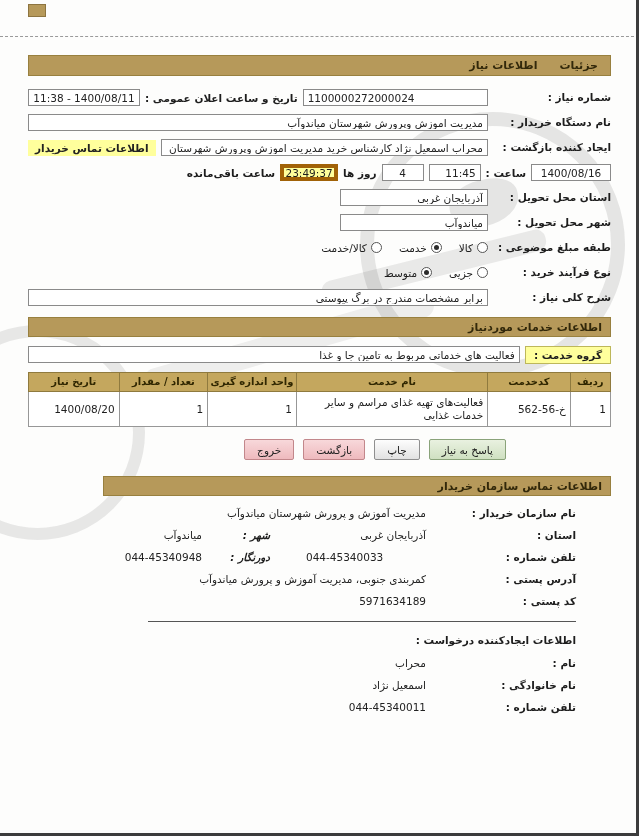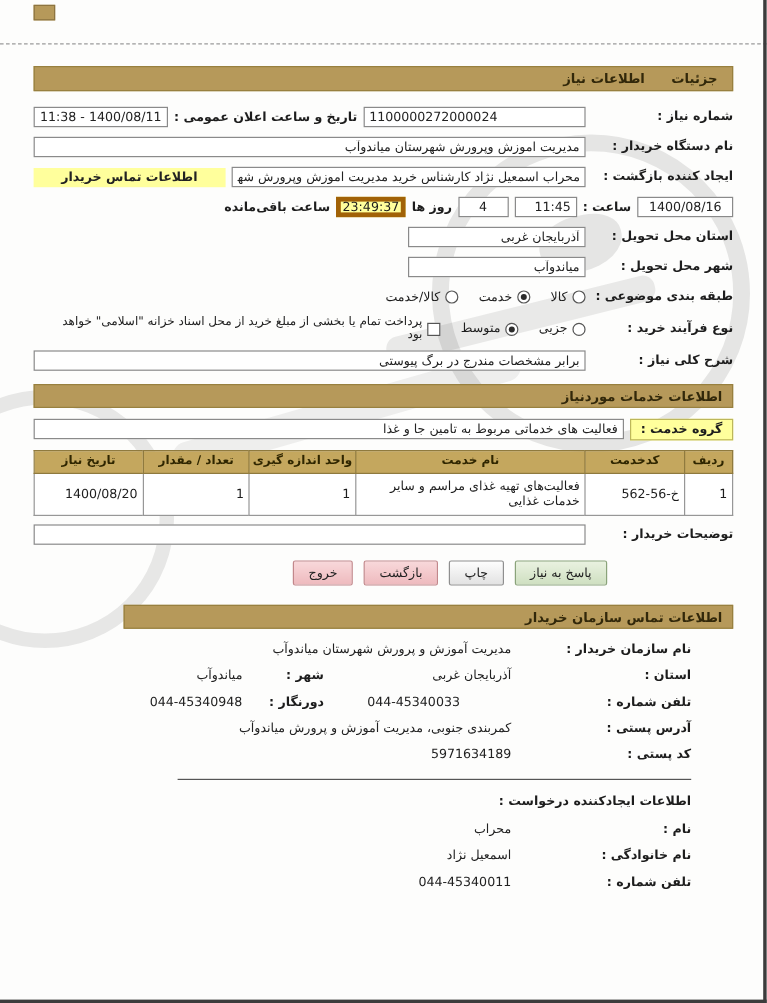--- a/index.html
+++ b/index.html
@@ -65,21 +65,21 @@
   .w-short { width: 148px; }
   .w-d { width: 80px; direction: ltr; text-align: center; }
   .w-t { width: 52px; direction: ltr; text-align: right; }
   .w-days { width: 42px; text-align: center; }
   .ybox {
     height: 17px; width: 58px; background: #ffff9c; border: 4px solid #a16207;
     display: inline-flex; align-items: center; justify-content: center;
     direction: ltr; flex: none;
   }
   .ylink {
-    background: #ffff9c; font-weight: bold; padding: 2px 23px;
+    background: #ffff9c; font-weight: bold; padding: 2px 7px;
     color: #222; flex: none; cursor: pointer;
   }
   .radio {
     width: 11px; height: 11px; border: 1px solid #555; border-radius: 50%;
     background: #fff; position: relative; flex: none;
   }
   .radio.on::after { content: ""; position: absolute; inset: 2px; background: #2b2b2b; border-radius: 50%; }
   .chk { width: 11px; height: 11px; border: 1px solid #555; background: #fff; flex: none; }
   .opt { display: flex; align-items: center; gap: 4px; margin-left: 12px; }
   .note { font-size: 10px; color: #222; }
@@ -113,21 +113,21 @@
     height: 21px; padding: 0 12px; border: 1px solid #8f8f8f; border-radius: 2px;
     background: linear-gradient(#fdfdfd, #e2e2e2); font-family: inherit;
     font-size: 10.5px; color: #222; cursor: pointer; white-space: nowrap;
   }
   .btn.green { background: linear-gradient(#e9f1e0, #cfe0c1); border-color: #8aa37a; }
   .btn.pink { background: linear-gradient(#f8d8da, #eebabe); border-color: #c2878b; }
 
   .contact { margin: 0 0 0 75px; }
   .crow { display: flex; align-items: center; margin: 5px 35px 5px 0; min-height: 17px; }
   .clbl { width: 150px; flex: none; font-weight: bold; }
-  .clbl2 { width: 68px; flex: none; font-weight: bold; margin-right: 36px; }
+  .clbl2 { width: 68px; flex: none; font-weight: bold; margin-right: 36px; font-style: italic; }
   .cval { color: #222; }
   .sep { border-top: 1px solid #555; margin: 12px 35px 12px 45px; }
   .ctitle { font-weight: bold; margin: 8px 35px 8px 0; }
 </style>
 </head>
 <body>
 
 <div class="frame"></div>
 <div class="chip"></div>
 <div class="dash"></div>
@@ -179,21 +179,21 @@
       <span class="lbl">استان محل تحویل :</span>
       <input class="inp w-short" readonly="" value="آذربایجان غربی" style="">
     </div>
 
     <div class="row">
       <span class="lbl">شهر محل تحویل :</span>
       <input class="inp w-short" readonly="" value="میاندوآب" style="">
     </div>
 
     <div class="row">
-      <span class="lbl">طبقه بندی موضوعی :</span>
+      <span class="lbl">طبقه مبلغ موضوعی :</span>
       <span class="opt">
         <span class="radio"></span>
         <span>کالا</span>
       </span>
       <span class="opt">
         <span class="radio on"></span>
         <span>خدمت</span>
       </span>
       <span class="opt">
         <span class="radio"></span>
@@ -203,24 +203,20 @@
 
     <div class="row">
       <span class="lbl">نوع فرآیند خرید :</span>
       <span class="opt">
         <span class="radio"></span>
         <span>جزیی</span>
       </span>
       <span class="opt">
         <span class="radio on"></span>
         <span>متوسط</span>
-      </span>
-      <span class="opt">
-        <span class="chk"></span>
-        <span class="note">پرداخت تمام یا بخشی از مبلغ خرید از محل اسناد خزانه "اسلامی" خواهد بود</span>
       </span>
     </div>
 
     <div class="row">
       <span class="lbl">شرح کلی نیاز :</span>
       <input class="inp w-wide" readonly="" value="برابر مشخصات مندرج در برگ پیوستی" style="">
     </div>
 
     <div class="secbar">
       <span>اطلاعات خدمات موردنیاز</span>
@@ -247,24 +243,20 @@
           <td>1</td>
           <td>خ-56-562</td>
           <td class="name">فعالیت‌های تهیه غذای مراسم و سایر خدمات غذایی</td>
           <td>1</td>
           <td>1</td>
           <td class="ltrv">1400/08/20</td>
         </tr>
       </tbody>
     </table>
 
-    <div class="row">
-      <span class="lbl">توضیحات خریدار :</span>
-      <input class="inp w-wide" readonly="" value="" style="">
-    </div>
 
     <div class="actions">
       <button class="btn green">پاسخ به نیاز</button>
       <button class="btn">چاپ</button>
       <button class="btn pink">بازگشت</button>
       <button class="btn pink">خروج</button>
     </div>
 
     <div class="contact">
       <div class="secbar">

